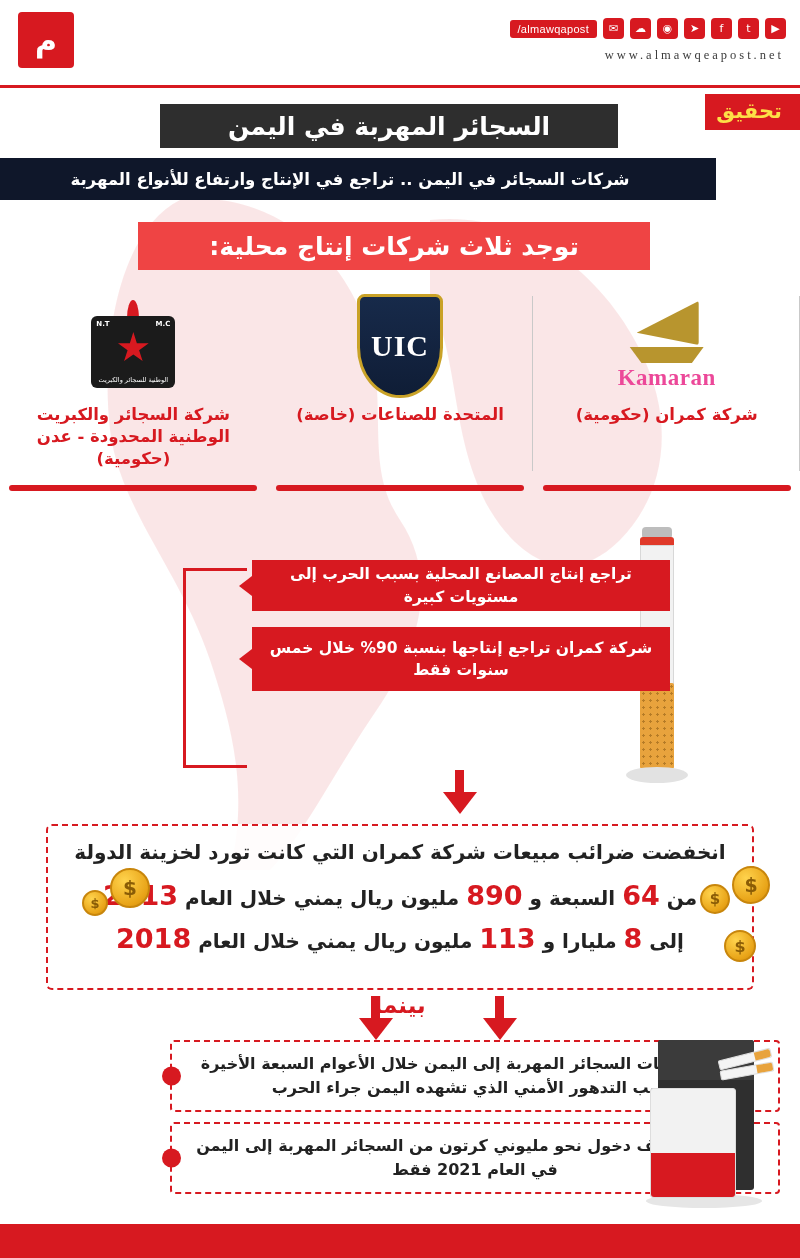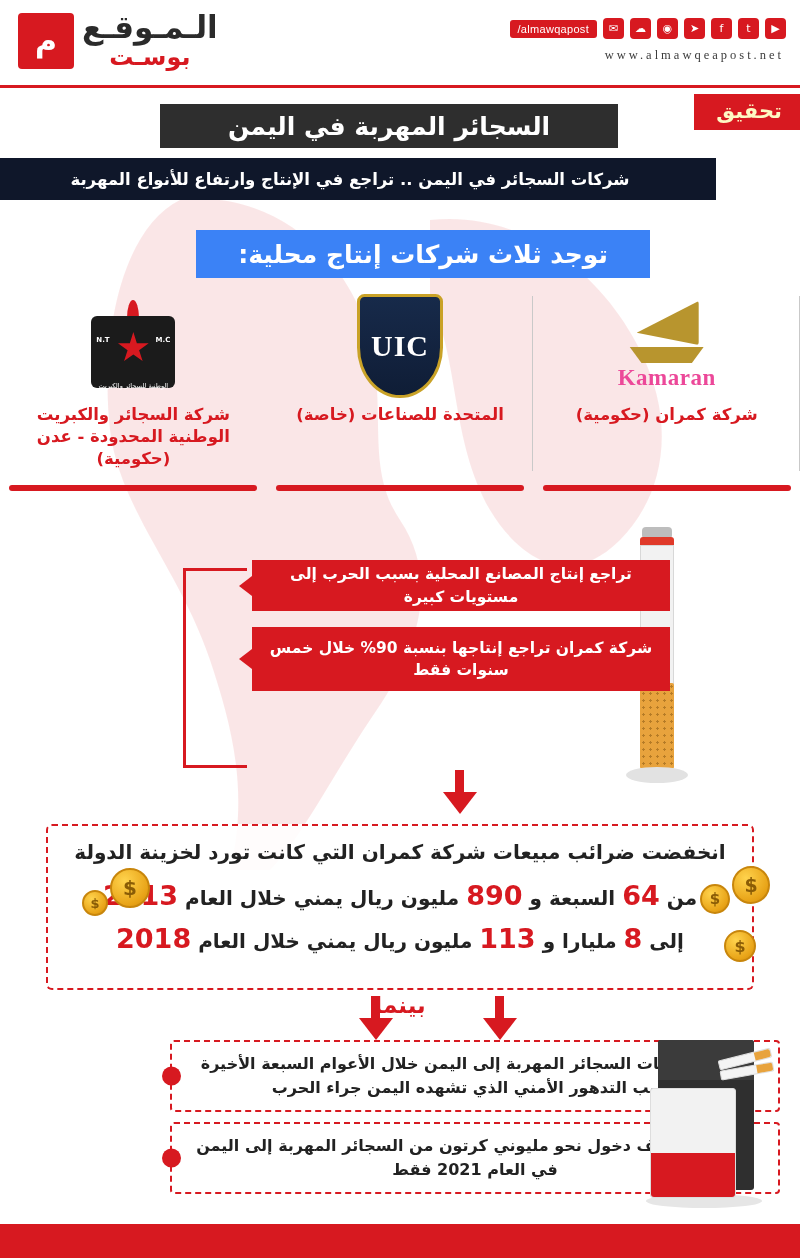--- a/index.html
+++ b/index.html
@@ -82,45 +82,45 @@
   }
   .logo-text .l2 {
     font-size: 24px; font-weight: bold; color: #d71920;
     margin-top: 2px;
   }
 
   
   .tag-row { position: relative; height: 46px; }
   .tag {
     position: absolute; top: 6px; right: 0;
-    background: #d71920; color: #fef9c3;
+    background: #d71920; color: #fde047;
     font-size: 21px; font-weight: bold;
-    padding: 5px 18px 7px 22px;
+    padding: 5px 18px 7px 11px;
     border-radius: 0 0 0 0;
   }
 
   
   .title-main {
     position: absolute; top: 104px; right: 182px;
     width: 458px; height: 44px;
     background: #2e2e2e; color: #fff;
     display: flex; align-items: center; justify-content: center;
     font-size: 25px; font-weight: bold;
   }
   .title-sub {
     position: absolute; top: 158px; right: 84px;
     width: 732px; height: 42px;
     background: #0f172a; color: #fff;
     display: flex; align-items: center; justify-content: center;
     font-size: 16.5px; font-weight: bold;
   }
   .title-red {
-    position: absolute; top: 230px; right: 150px;
-    width: 454px; height: 48px;
-    background: #3b82f6; color: #fff;
+    position: absolute; top: 222px; right: 150px;
+    width: 512px; height: 48px;
+    background: #ef4444; color: #fff;
     display: flex; align-items: center; justify-content: center;
     font-size: 25px; font-weight: bold;
   }
 
   
   .companies {
     position: absolute; top: 286px; left: 0;
     width: 800px; height: 215px;
     display: flex; flex-direction: row-reverse;
   }
@@ -173,25 +173,25 @@
     background: #d71920;
     border-radius: 50% 50% 50% 50% / 70% 70% 30% 30%;
   }
   .nmc .star {
     position: absolute; left: 32px; top: 34px;
     width: 32px; height: 32px;
     background: #d71920;
     clip-path: polygon(50% 0%,61% 35%,98% 35%,68% 57%,79% 91%,50% 70%,21% 91%,32% 57%,2% 35%,39% 35%);
   }
   .nmc .txt {
-    position: absolute; left: 0; right: 0; bottom: 4px;
+    position: absolute; left: 0; right: 0; bottom: 10px;
     text-align: center; color: #fff; font-size: 6.5px;
   }
   .nmc .nm, .nmc .mc {
-    position: absolute; top: 38px;
+    position: absolute; top: 22px;
     color: #fff; font-size: 7px; font-weight: bold;
   }
   .nmc .nm { left: 11px; }
   .nmc .mc { right: 11px; }
 
   
   .shield {
     width: 86px; height: 104px;
     background: linear-gradient(#172a4a,#0f1d36);
     border: 3px solid #c9a227;
@@ -443,24 +443,20 @@
       <span class="sico">t</span>
       <span class="sico">f</span>
       <span class="sico">➤</span>
       <span class="sico">◉</span>
       <span class="sico">☁</span>
       <span class="sico">✉</span>
       <span class="handle">/almawqapost</span>
     </div>
     <div class="site-url">www.almawqeapost.net</div>
     <div class="logo">
-      <div class="logo-text">
-        <div class="l1">الـمـوقـع</div>
-        <div class="l2">بوسـت</div>
-      </div>
       <div class="logo-mark">م</div>
     </div>
   </div>
 
   <div class="tag-row">
     <div class="tag">تحقيق</div>
   </div>
 
   <div class="title-main">السجائر المهربة في اليمن</div>
   <div class="title-sub">شركات السجائر في اليمن .. تراجع في الإنتاج وارتفاع للأنواع المهربة</div>

